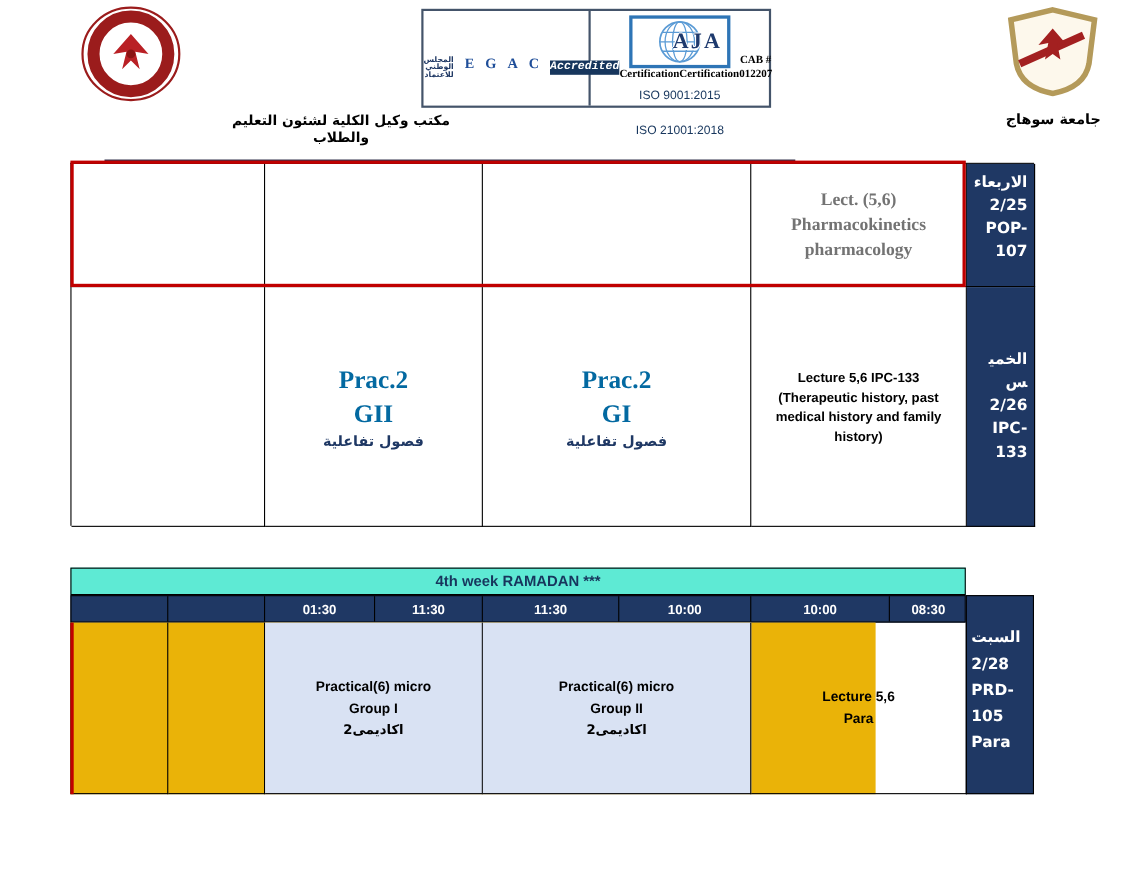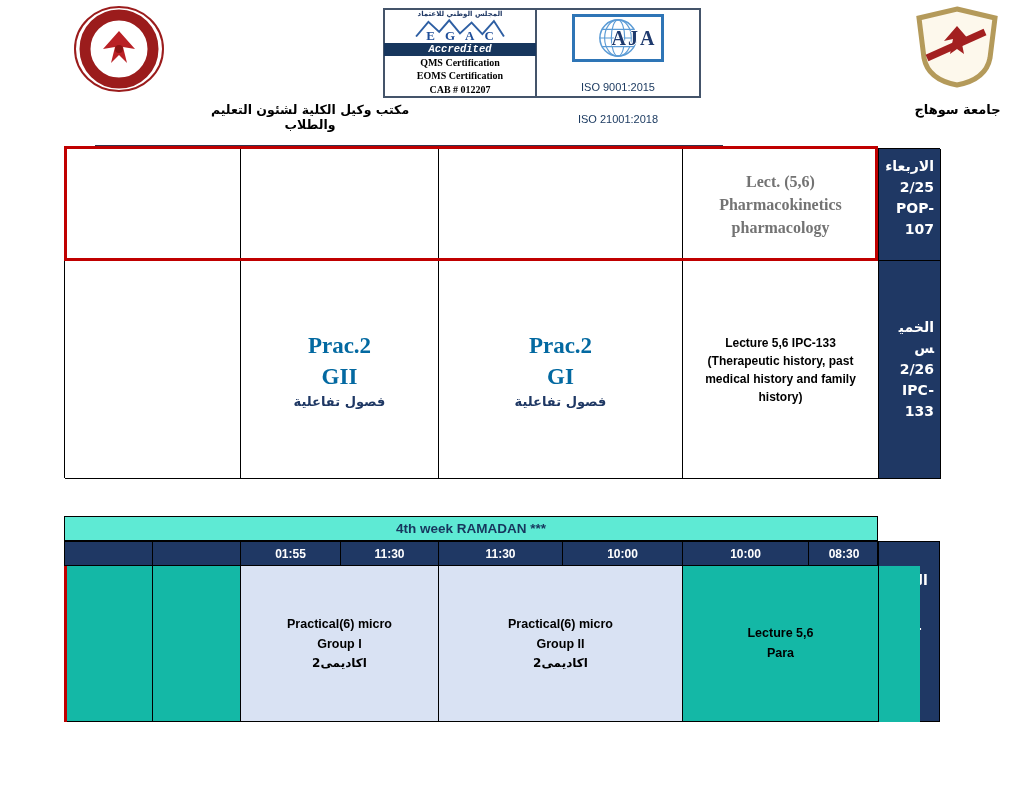--- a/index.html
+++ b/index.html
@@ -6,21 +6,21 @@
   html,body{background:#fff}
   #page{position:relative;width:1024px;height:791px;background:#fff;overflow:hidden;
         font-family:"DejaVu Sans",sans-serif}
   .abs{position:absolute}
 
   
   #left-logo{left:73px;top:5px;width:92px;height:88px}
   #right-logo{left:913px;top:6px;width:88px;height:82px}
 
   #cert-outer{left:383px;top:8px;width:318px;height:90px;border:2px solid #44546a;display:flex}
-  .egac-sec{width:152px;border-right:2px solid #44546a;display:flex;flex-direction:column;align-items:center;padding-top:1px}
+  .egac-sec{width:152px;border-right:2px solid #44546a;display:flex;flex-direction:row;align-items:center;padding-top:16px}
   .egac-caption{font-size:7px;color:#1f3864;font-weight:700;direction:rtl;line-height:1}
   .egac-letters{font-family:"Liberation Serif",serif;font-weight:700;font-size:13px;color:#1f4e99;
                 letter-spacing:10px;margin-top:-8px;padding-left:10px;line-height:1}
   .egac-accred{background:#17365d;color:#fff;font-style:italic;font-weight:700;font-size:10.5px;
                width:152px;text-align:center;line-height:13px;margin-top:1px;
                font-family:Liberation Mono, monospace}
   .egac-line{font-family:"Liberation Serif",serif;font-weight:700;font-size:10px;color:#000;
              line-height:1.25;margin-top:1px;text-align:center}
   .aja-sec{flex:1;display:flex;flex-direction:column;align-items:center;padding-top:4px}
   .aja-box{position:relative;width:92px;height:48px;border:3px solid #2e75b6;background:#fff}
@@ -65,23 +65,23 @@
            grid-template-columns:88px 88px 100px 98px 124px 120px 126px 70px;
            border:1px solid #000}
   .timecell{border-right:1px solid #000;display:flex;align-items:center;justify-content:center;
             color:#fff;font-weight:700;font-size:12px;font-family:"Liberation Sans",sans-serif}
   .timecell:last-child{border-right:none}
 
   #daycell-sat{left:878px;top:541px;width:62px;height:181px;background:#1f3864;border:1px solid #000;
                color:#fff;font-weight:700;font-size:14px;direction:rtl;text-align:left;
                padding:27px 6px 0 4px;line-height:1.7;overflow-wrap:break-word}
 
-  #contentrow{left:64px;top:566px;width:856px;height:156px;display:grid;
+  #contentrow{left:64px;top:566px;width:732px;height:156px;display:grid;
               grid-template-columns:88px 88px 198px 244px 196px;
-              border-left:1px solid #000;background:#14b8a6}
+              border-left:1px solid #000;background:#eab308}
   .bc{border-right:1px solid #000;border-bottom:1px solid #000;display:flex;flex-direction:column;
       align-items:center;justify-content:center;overflow:hidden}
   .bc.shaded{background:#d9e2f3}
   .prb{font-family:"Liberation Sans",sans-serif;font-weight:700;font-size:12.5px;color:#000;
        line-height:1.55;text-align:center}
   .prb-ar{font-weight:700;font-size:12px;color:#000;direction:rtl;text-align:center;line-height:1.5}
 
   #redline2{left:64px;top:566px;width:3px;height:156px;background:#c00000;z-index:5}
 </style>
 </head>
@@ -172,21 +172,21 @@
       <div>IPC-133</div>
     </div>
   </div>
   <div id="red1" class="abs"></div>
 
   <div id="banner" class="abs">4th  week RAMADAN ***</div>
 
   <div id="timerow" class="abs">
     <div class="timecell"></div>
     <div class="timecell"></div>
-    <div class="timecell">01:55</div>
+    <div class="timecell">01:30</div>
     <div class="timecell">11:30</div>
     <div class="timecell">11:30</div>
     <div class="timecell">10:00</div>
     <div class="timecell">10:00</div>
     <div class="timecell">08:30</div>
   </div>
 
   <div id="daycell-sat" class="abs">
     <div>السبت</div>
     <div>2/28</div>

